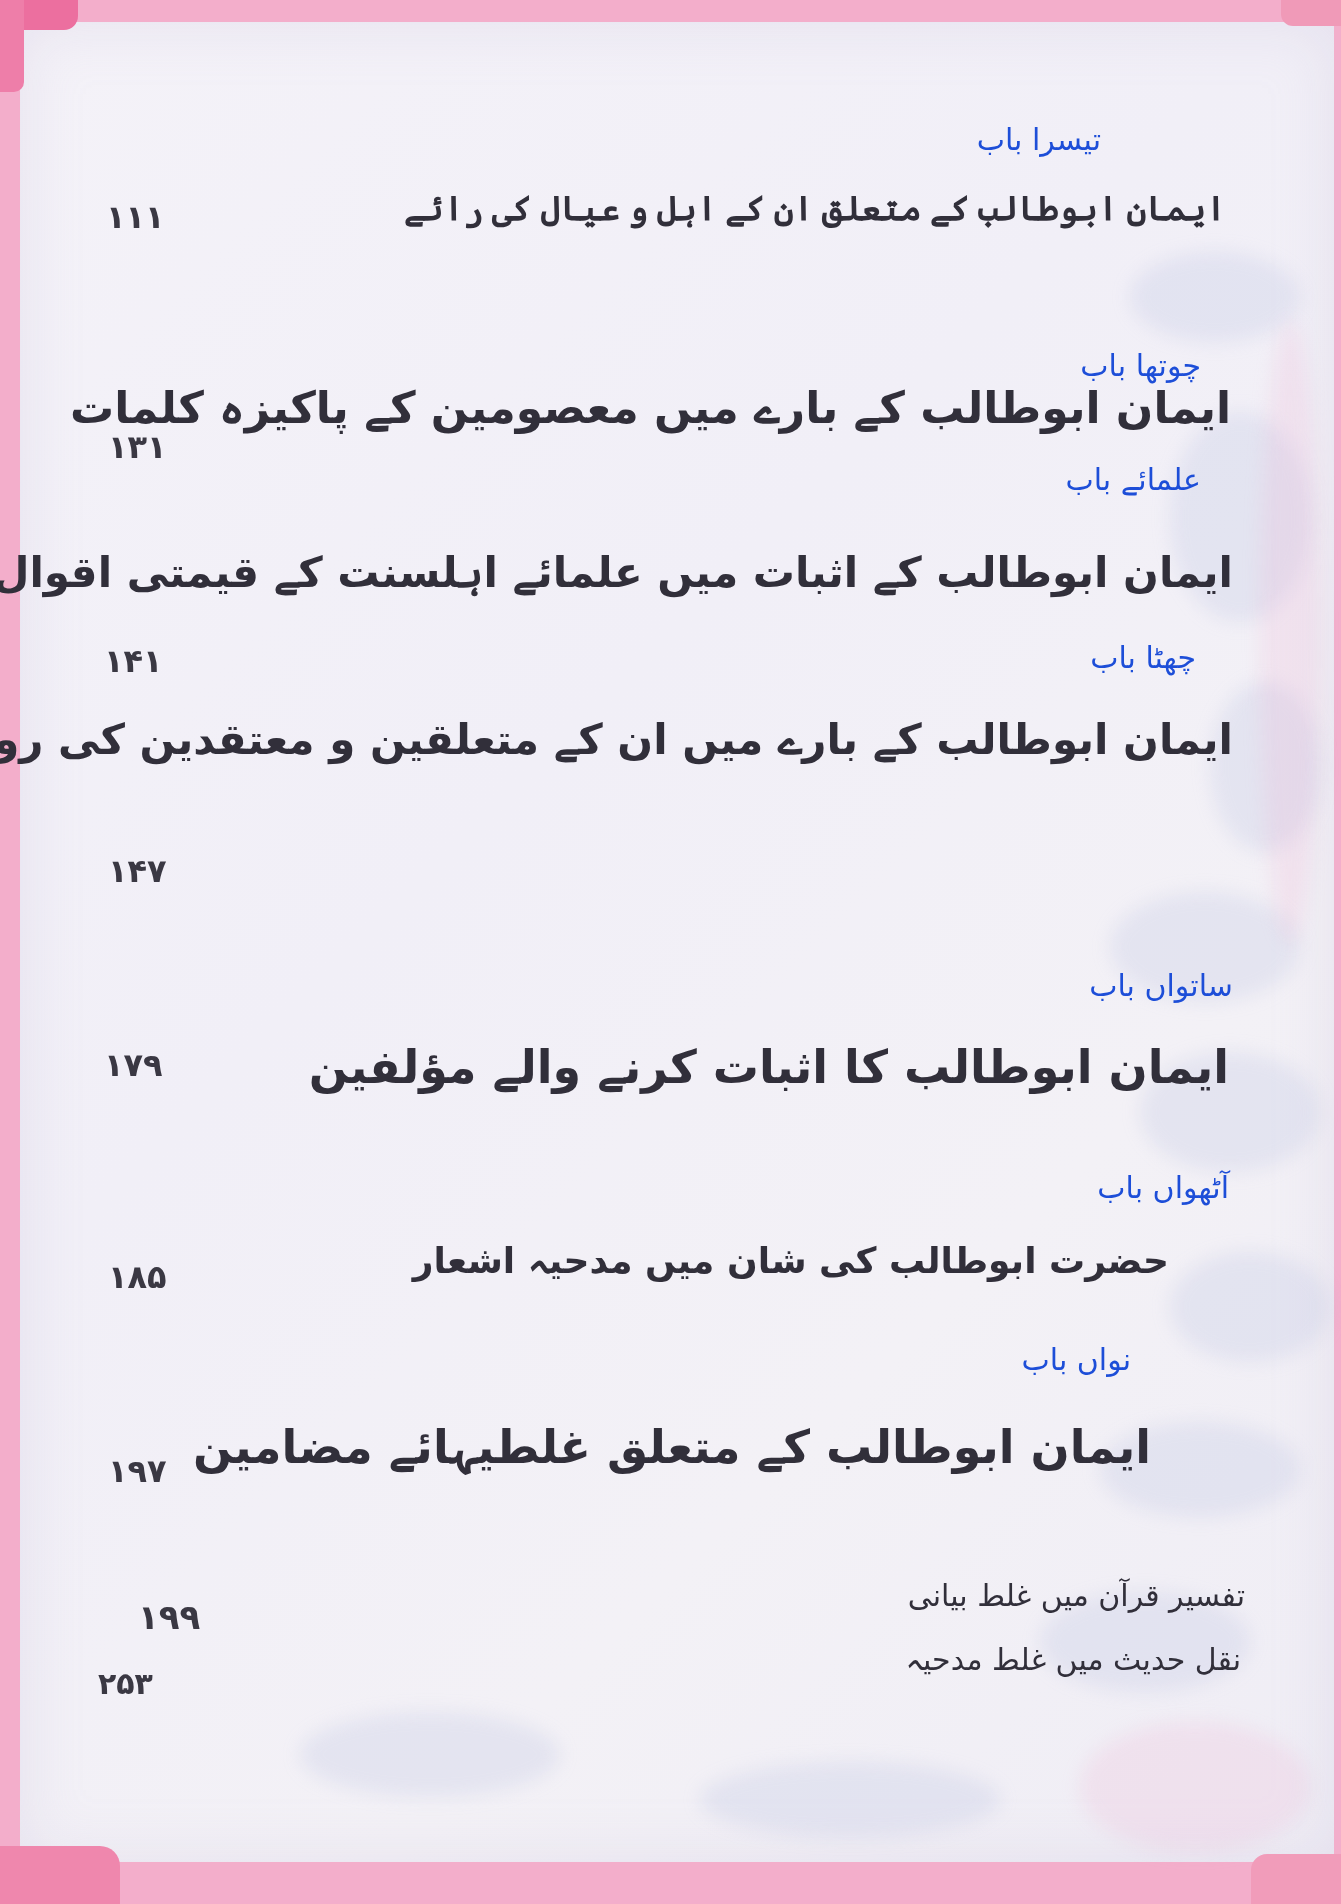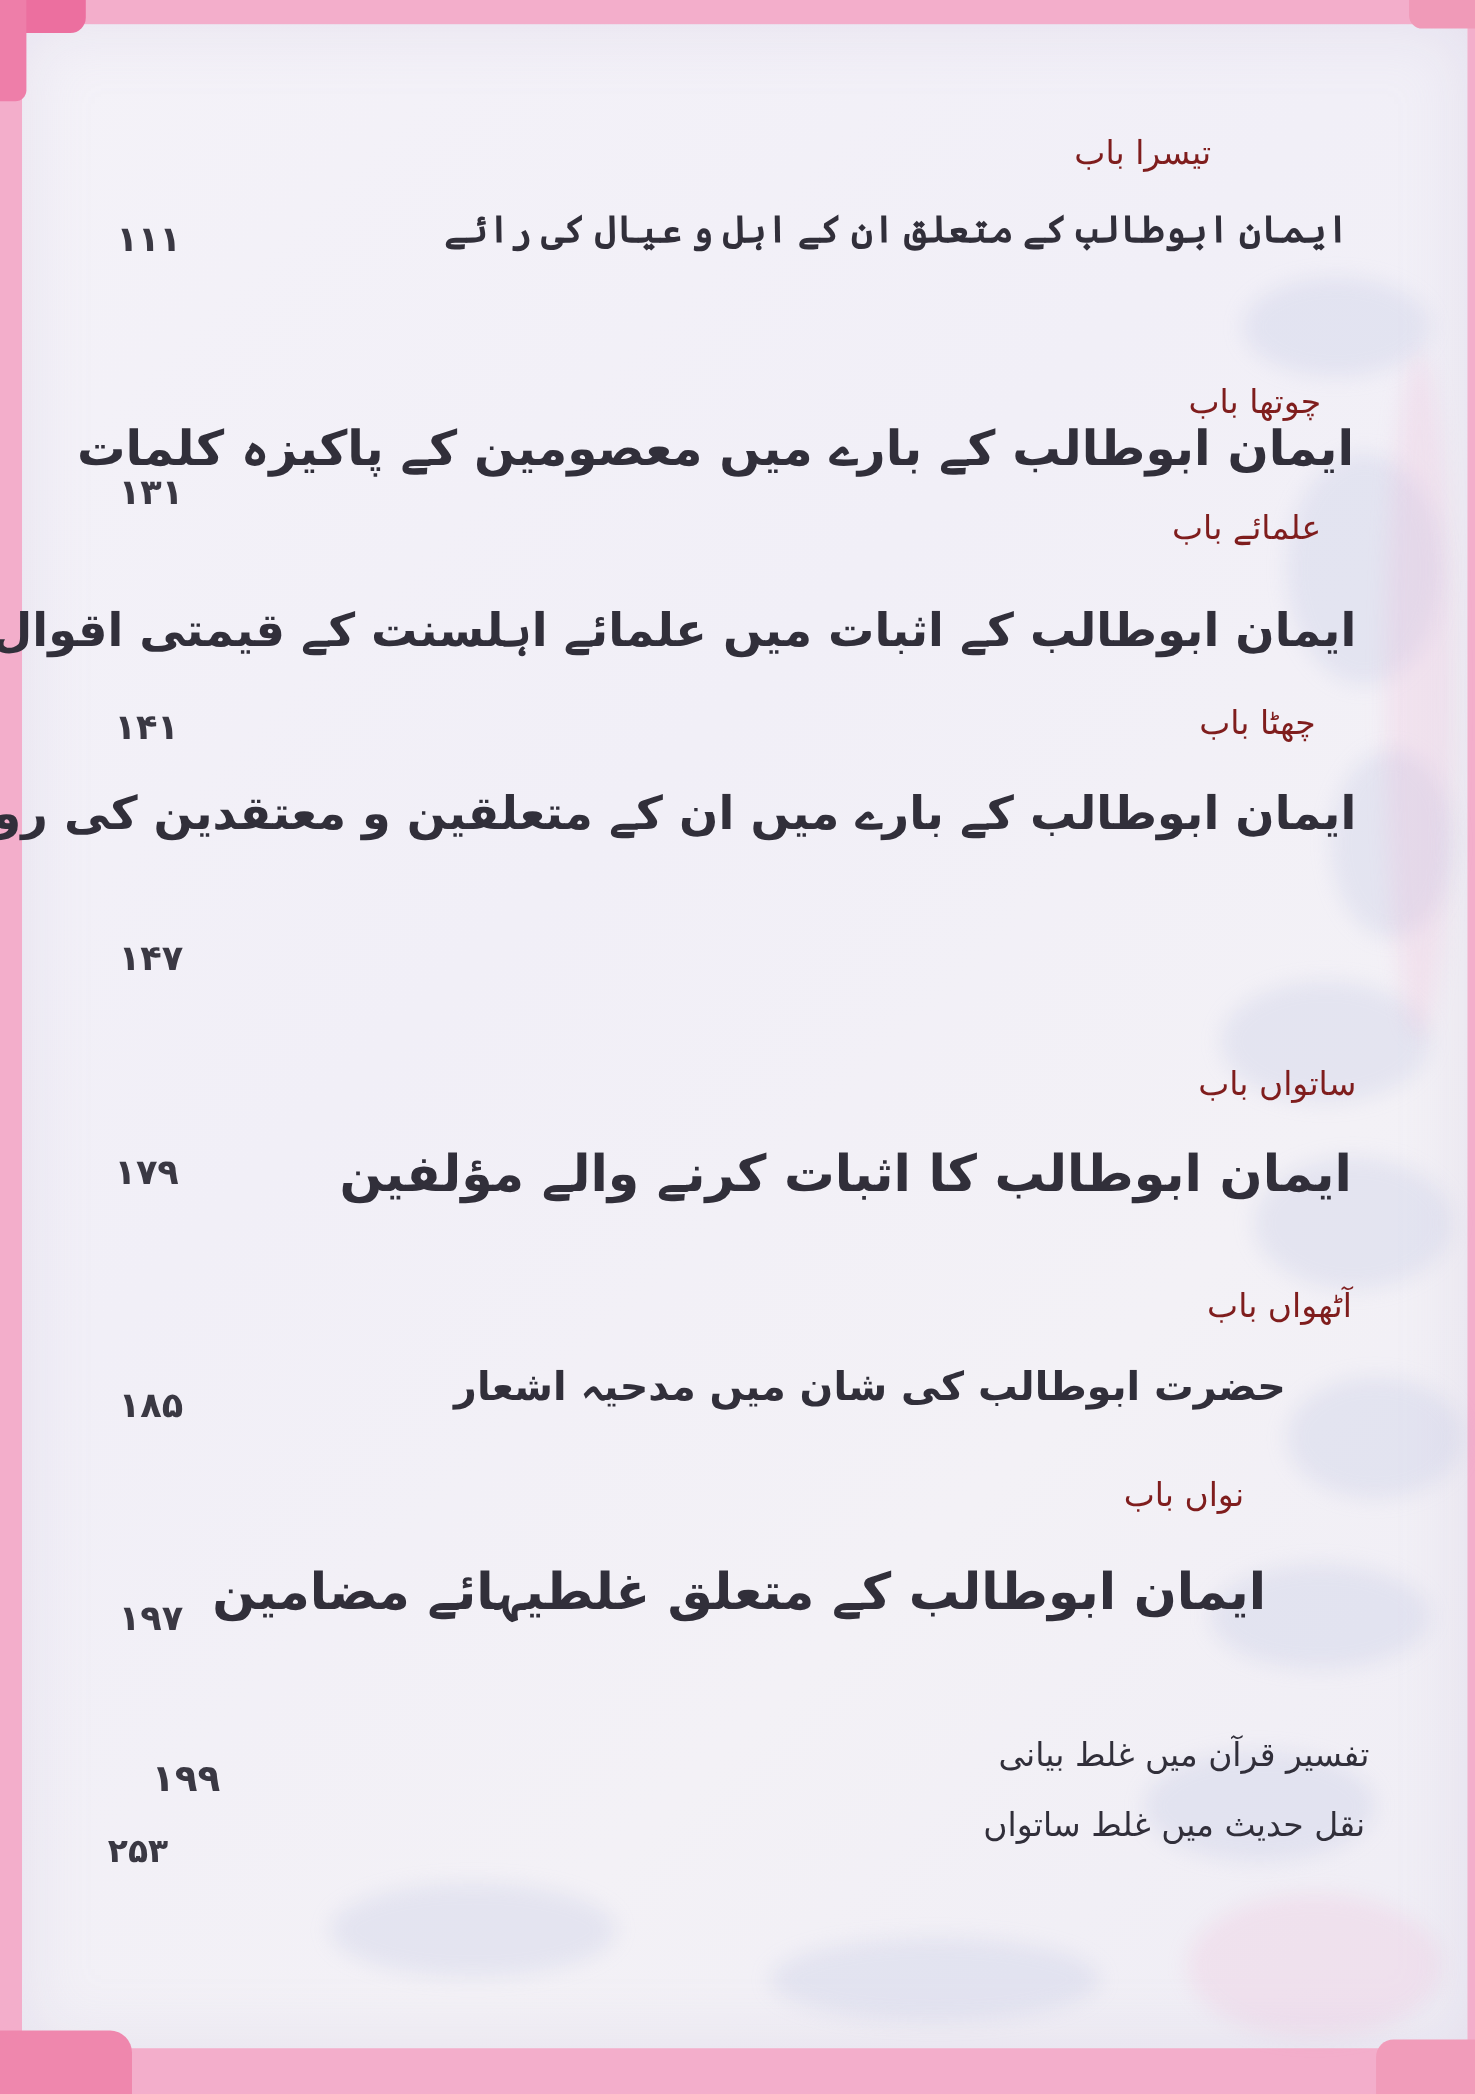--- a/index.html
+++ b/index.html
@@ -20,21 +20,21 @@
   .edge-bottom{left:0;bottom:0;width:100%;height:42px;}
   .corner{position:absolute;}
   .corner-tl1{left:0;top:0;width:78px;height:30px;background:#ec6f9f;border-bottom-right-radius:14px;}
   .corner-tl2{left:0;top:0;width:24px;height:92px;background:#ee7ea9;border-bottom-right-radius:10px;}
   .corner-bl{left:0;bottom:0;width:120px;height:58px;background:#ef87ad;border-top-right-radius:20px;}
   .corner-br{right:0;bottom:0;width:90px;height:50px;background:#f19cba;border-top-left-radius:16px;}
   .corner-tr{right:0;top:0;width:60px;height:26px;background:#f09ab8;border-bottom-left-radius:12px;}
 
   .heading{
     position:absolute;direction:rtl;white-space:nowrap;
-    color:#7f1d1d;font-size:30px;letter-spacing:0.5px;
+    color:#1d4ed8;font-size:30px;letter-spacing:0.5px;
   }
   .title{
     position:absolute;direction:rtl;white-space:nowrap;
     color:#312f3a;font-weight:bold;
   }
   .pnum{
     position:absolute;direction:rtl;white-space:nowrap;
     color:#3a3843;font-size:32px;font-weight:bold;letter-spacing:2px;
   }
   .smudge{
@@ -98,14 +98,14 @@
 <div class="title" style="top:1240px;right:172px;font-size:36px;">حضرت ابوطالب کی شان میں مدحیہ اشعار</div>
 <div class="pnum" style="top:1258px;left:108px;">۱۸۵</div>
 
 <div class="heading" style="top:1342px;right:210px;margin-left:31px;">نواں باب</div>
 <div class="title" style="top:1420px;right:190px;font-size:46px;">ایمان ابوطالب کے متعلق غلطیہائے مضامین</div>
 <div class="pnum" style="top:1452px;left:108px;">۱۹۷</div>
 
 <div class="title" style="top:1578px;right:96px;font-size:30px;font-weight:normal;">تفسیر قرآن میں غلط بیانی</div>
 <div class="pnum" style="top:1597px;left:102px;font-size:34px;margin-left:36px;">۱۹۹</div>
 
-<div class="title" style="top:1642px;right:100px;font-size:30px;font-weight:normal;">نقل حدیث میں غلط ساتواں</div>
+<div class="title" style="top:1642px;right:100px;font-size:30px;font-weight:normal;">نقل حدیث میں غلط مدحیہ</div>
 <div class="pnum" style="top:1618px;left:98px;font-size:30px;margin-top:48px;">۲۵۳</div>
 
 </body></html>

